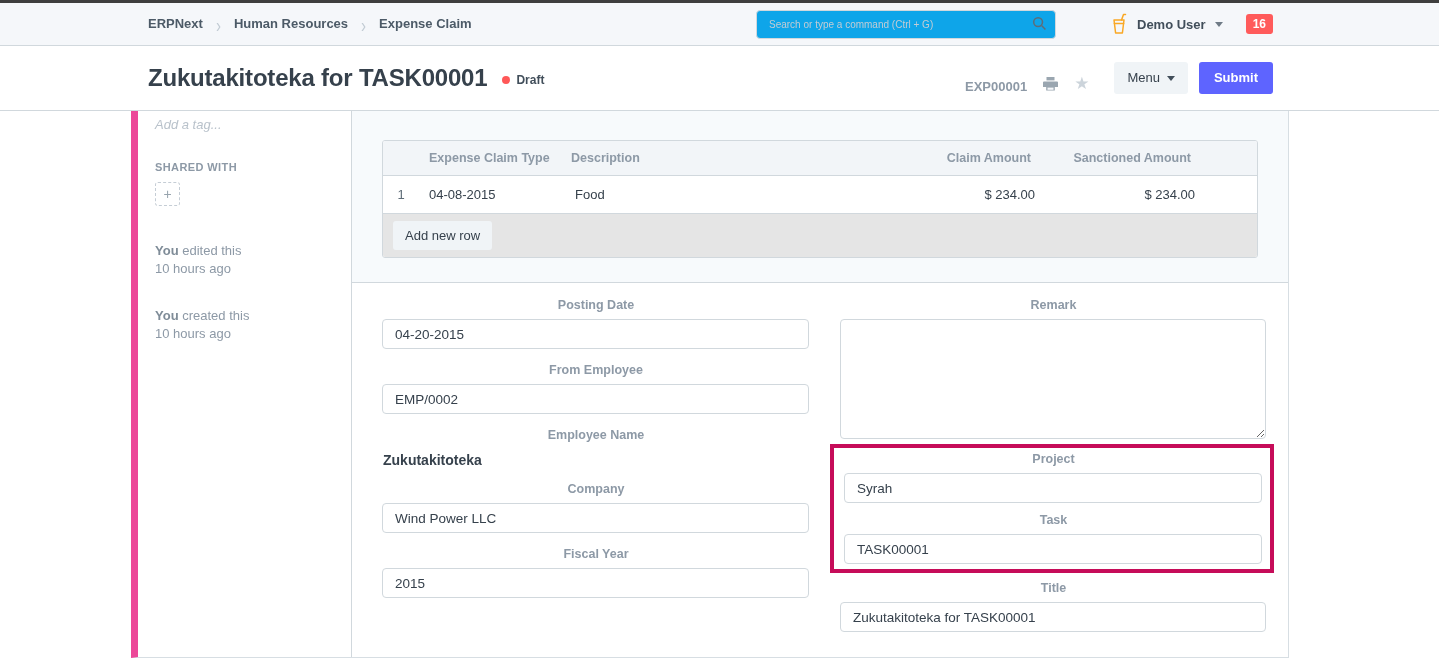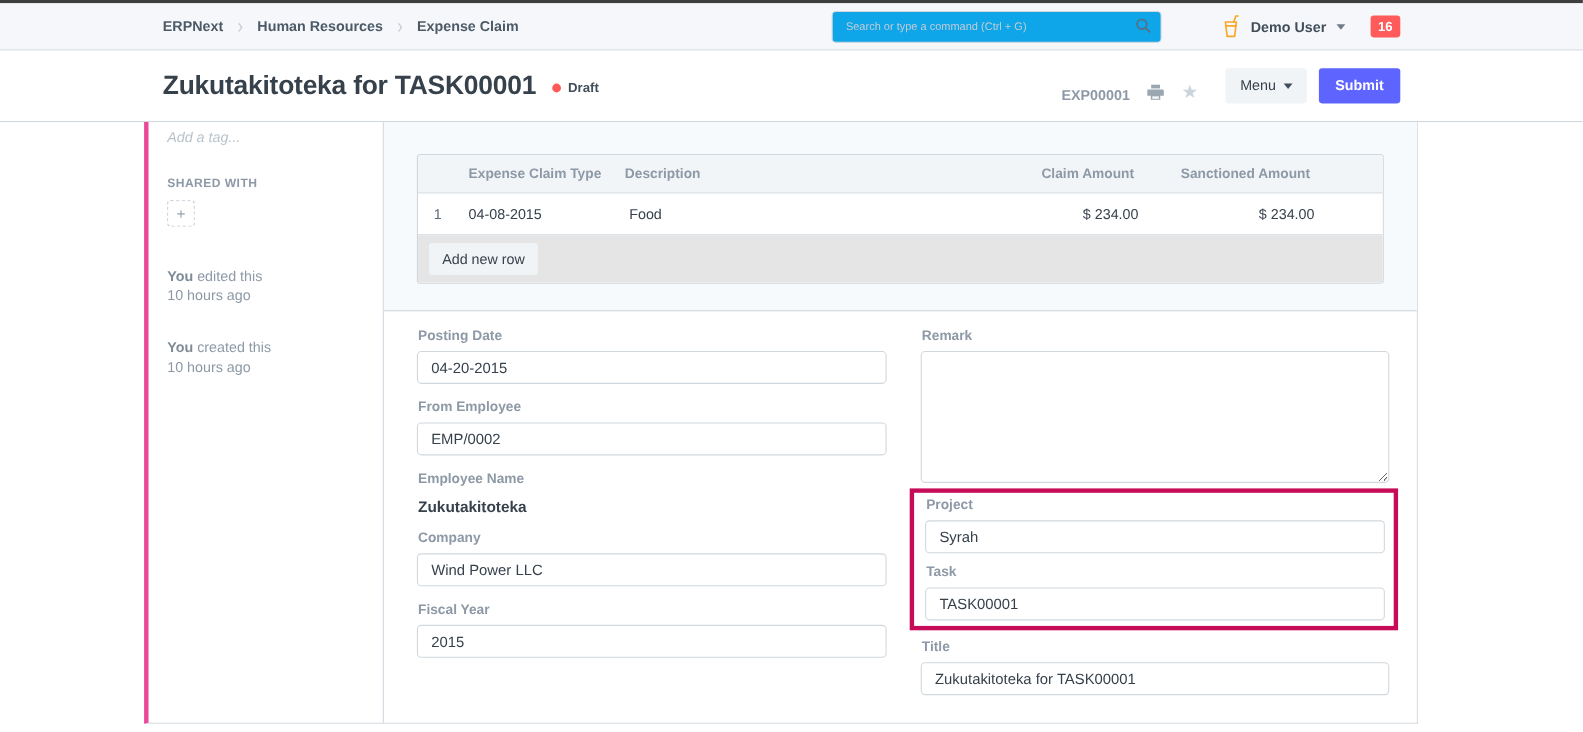--- a/index.html
+++ b/index.html
@@ -44,21 +44,21 @@
   .head-actions{margin-left:auto;display:flex;align-items:flex-end;gap:11px;}
   .doc-id{color:var(--label);font-weight:700;font-size:13px;margin-right:2px;}
   .icon-btn{background:none;border:none;padding:2px;cursor:pointer;line-height:0;}
   .star-glyph{color:#ccd4db;font-size:17px;line-height:1;}
   .btn{border:none;border-radius:3px;font-size:13px;font-family:inherit;cursor:pointer;line-height:1.2;}
   .btn-default{background:#f0f4f7;color:var(--text);padding:8px 13px;display:flex;align-items:center;gap:7px;margin-left:12px;}
   .btn-primary{background:var(--primary);color:#fff;padding:8px 15px;font-weight:600;}
 
   
   .container{position:absolute;top:111px;left:131px;width:1158px;height:547px;display:flex;background:#fff;
-    border-left:4px solid #ec4899;border-right:1px solid #d7dee3;border-bottom:1px solid #d7dee3;}
+    border-left:7px solid #ec4899;border-right:1px solid #d7dee3;border-bottom:1px solid #d7dee3;}
   .sidebar{width:214px;flex-shrink:0;border-right:1px solid var(--border);padding:6px 20px 0 17px;}
   .add-tag{font-style:italic;color:#b9c2cb;font-size:13px;cursor:text;}
   .shared-with{margin-top:29px;font-size:11px;font-weight:700;color:var(--label);letter-spacing:0.4px;}
   .share-plus{margin-top:9px;width:25px;height:24px;border:1px dashed #c5cdd5;border-radius:3px;color:#98a4ae;background:none;font-size:14px;display:flex;align-items:center;justify-content:center;cursor:pointer;}
   .activity-item{font-size:13px;color:var(--label);line-height:1.35;}
   .activity-item .who{font-weight:700;color:#7f8c98;}
   .act-1{margin-top:36px;}
   .act-2{margin-top:30px;}
 
   .main{flex:1;display:flex;flex-direction:column;min-width:0;}
@@ -77,21 +77,21 @@
   .col-claim{width:185px;text-align:right;padding-right:14px;}
   .col-sanc{width:160px;text-align:right;padding-right:14px;}
   .col-spacer{width:52px;}
   .grid-footer{padding:7px 10px;background:#e5e5e5;}
   .add-row-btn{background:#f0f4f7;border:none;border-radius:3px;padding:7px 12px;font-size:13px;color:var(--text);font-family:inherit;cursor:pointer;}
 
   
   .form-section{padding:15px 30px 0;display:flex;gap:31px;}
   .fcol-left{width:427px;flex-shrink:0;}
   .fcol-right{width:426px;flex-shrink:0;}
-  .flabel{font-size:12.5px;font-weight:700;color:var(--label);margin:0 0 7px 1px;}
+  .flabel{font-size:12.5px;font-weight:700;color:var(--label);margin:0 0 7px 1px;text-align:center;}
   .fgroup{margin-bottom:14px;}
   .fgroup-name{margin-bottom:14px;}
   .finput{width:100%;height:30px;border:1px solid var(--border);border-radius:4px;padding:0 12px;font-size:13.5px;color:var(--text);background:#fff;font-family:inherit;}
   .ftextarea{width:100%;height:120px;border:1px solid var(--border);border-radius:4px;padding:8px 12px;font-size:13.5px;color:var(--text);background:#fff;font-family:inherit;resize:both;display:block;}
   .static-value{font-size:14px;font-weight:700;color:var(--text);padding:3px 1px 0;}
   .fgroup-remark{margin-bottom:5px;}
   .highlight-box{border:4px solid var(--highlight-box);margin:0 -8px 8px -10px;padding:4px 8px 5px 10px;}
   .highlight-box .fgroup{margin-bottom:10px;}
   .highlight-box .fgroup:last-child{margin-bottom:0;}
 </style>

